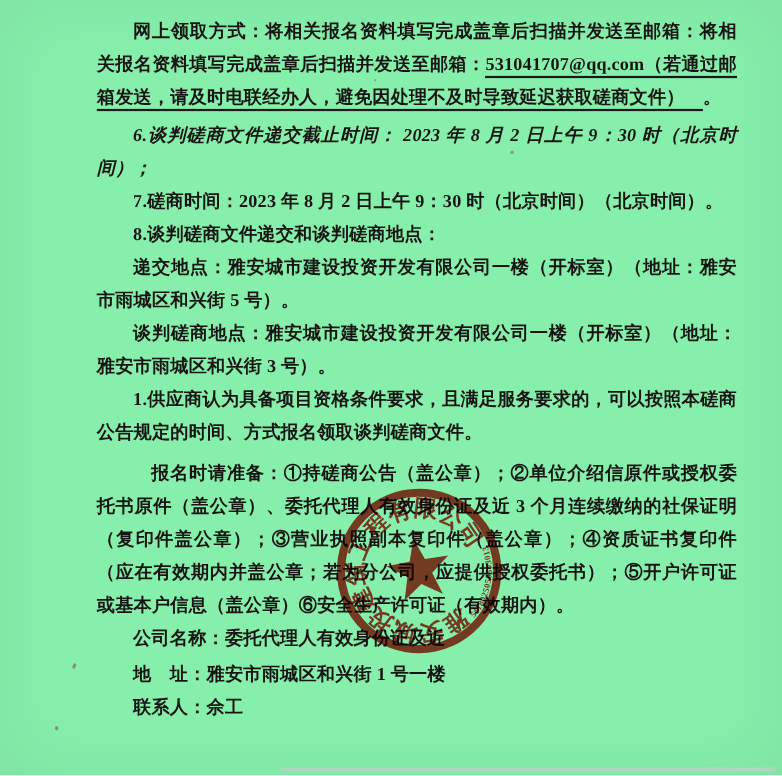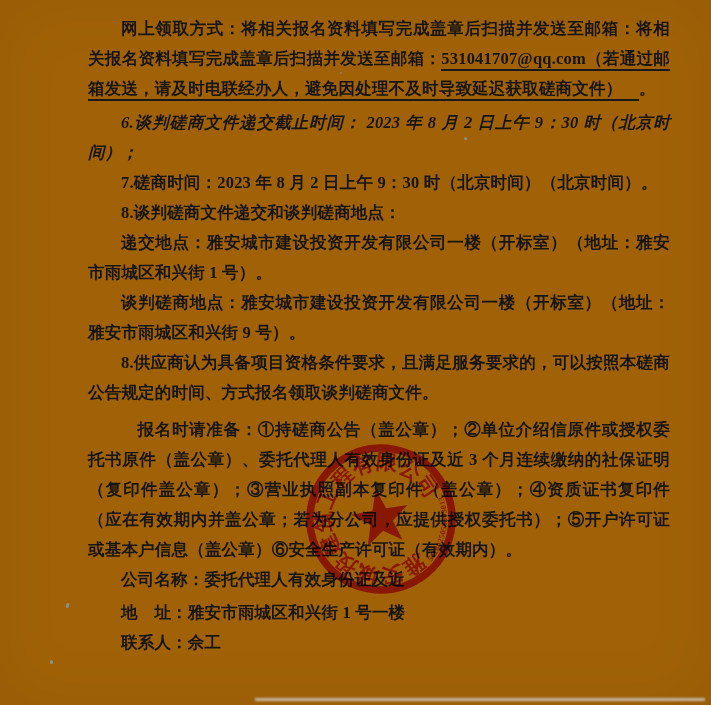--- a/index.html
+++ b/index.html
@@ -1,19 +1,19 @@
 <!DOCTYPE html>
 <html><head>
 <meta charset="utf-8">
 <style>
   html,body{margin:0;padding:0;background:#ffffff;}
   .page{
     position:relative;
     width:711px;height:705px;
-    background:#a16207;
+    background:#86efac;
     overflow:hidden;
     box-shadow:inset 0 0 70px rgba(0,0,0,0.06);
     font-family:"Liberation Serif","DejaVu Serif",serif;
   }
   .doc{
     position:absolute;
     left:88px;top:14px;
     width:582px;
     color:#171513;
     font-size:16.5px;
@@ -50,23 +50,23 @@
 </head>
 <body>
 
 <div class="page" data-name="scanned-document-page">
 
   <main class="doc" data-name="document-body">
       <p class="para" data-name="paragraph-online-collection-method"><span data-name="text-run">网上领取方式：将相关报名资料填写完成盖章后扫描并发送至邮箱：将相关报名资料填写完成盖章后扫描并发送至邮箱：</span><span class="u" data-name="underlined-text">531041707@qq.com（若通过邮箱发送，请及时电联经办人，避免因处理不及时导致延迟获取磋商文件）　</span><span data-name="text-run">。</span></p>
       <p class="para" data-name="paragraph-deadline"><span data-name="text-run">6.谈判磋商文件递交截止时间： 2023 年 8 月 2 日上午 9：30 时（北京时间）；</span></p>
       <p class="para" data-name="paragraph-negotiation-time"><span data-name="text-run">7.磋商时间：2023 年 8 月 2 日上午 9：30 时（北京时间）（北京时间）。</span></p>
       <p class="para" data-name="paragraph-location-heading"><span data-name="text-run">8.谈判磋商文件递交和谈判磋商地点：</span></p>
-      <p class="para" data-name="paragraph-submission-location"><span data-name="text-run">递交地点：雅安城市建设投资开发有限公司一楼（开标室）（地址：雅安市雨城区和兴街 1 号）。</span></p>
-      <p class="para" data-name="paragraph-negotiation-location"><span data-name="text-run">谈判磋商地点：雅安城市建设投资开发有限公司一楼（开标室）（地址：雅安市雨城区和兴街 9 号）。</span></p>
-      <p class="para" data-name="paragraph-supplier-eligibility"><span data-name="text-run">8.供应商认为具备项目资格条件要求，且满足服务要求的，可以按照本磋商公告规定的时间、方式报名领取谈判磋商文件。</span></p>
+      <p class="para" data-name="paragraph-submission-location"><span data-name="text-run">递交地点：雅安城市建设投资开发有限公司一楼（开标室）（地址：雅安市雨城区和兴街 5 号）。</span></p>
+      <p class="para" data-name="paragraph-negotiation-location"><span data-name="text-run">谈判磋商地点：雅安城市建设投资开发有限公司一楼（开标室）（地址：雅安市雨城区和兴街 3 号）。</span></p>
+      <p class="para" data-name="paragraph-supplier-eligibility"><span data-name="text-run">1.供应商认为具备项目资格条件要求，且满足服务要求的，可以按照本磋商公告规定的时间、方式报名领取谈判磋商文件。</span></p>
       <p class="para" data-name="paragraph-sign-up-requirements"><span data-name="text-run">报名时请准备：①持磋商公告（盖公章）；②单位介绍信原件或授权委托书原件（盖公章）、委托代理人有效身份证及近 3 个月连续缴纳的社保证明（复印件盖公章）；③营业执照副本复印件（盖公章）；④资质证书复印件（应在有效期内并盖公章；若为分公司，应提供授权委托书）；⑤开户许可证或基本户信息（盖公章）⑥安全生产许可证（有效期内）。</span></p>
       <p class="para" data-name="paragraph-company-name"><span data-name="text-run">公司名称：委托代理人有效身份证及近</span></p>
       <p class="para" data-name="paragraph-address"><span data-name="text-run">地　址：雅安市雨城区和兴街 1 号一楼</span></p>
       <p class="para" data-name="paragraph-contact-person"><span data-name="text-run">联系人：佘工</span></p>
     </main>
 
   <div class="seal" data-name="official-seal">
     <svg width="190" height="190" viewBox="-95 -95 190 190" data-name="seal-graphic">
       <g transform="rotate(-80)">
         <circle r="71" fill="none" stroke-width="7.5" data-name="seal-ring" stroke="#d62d1e"></circle>

